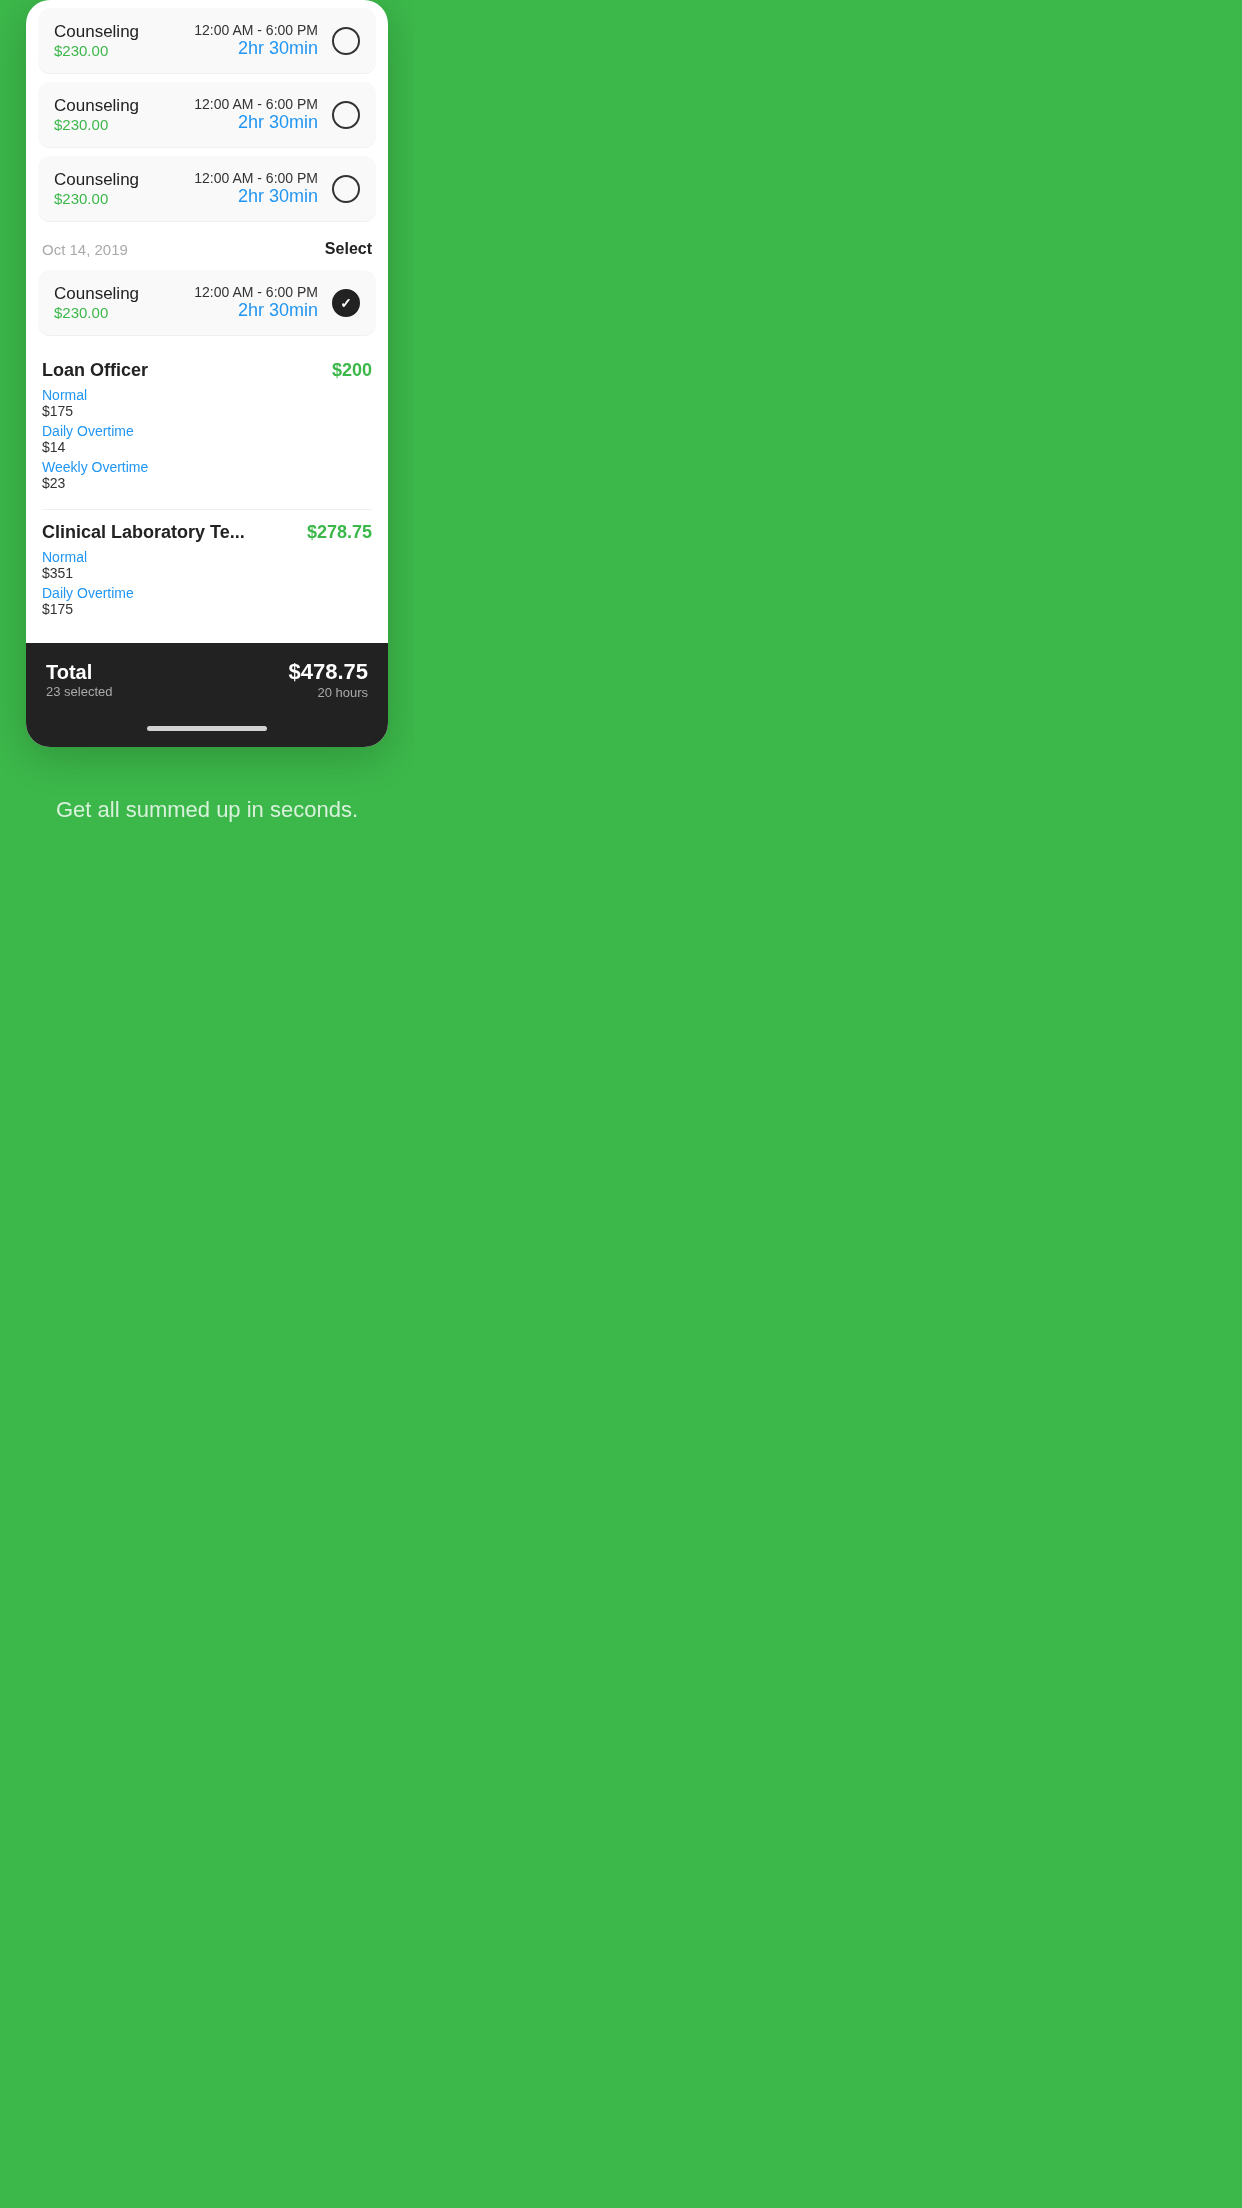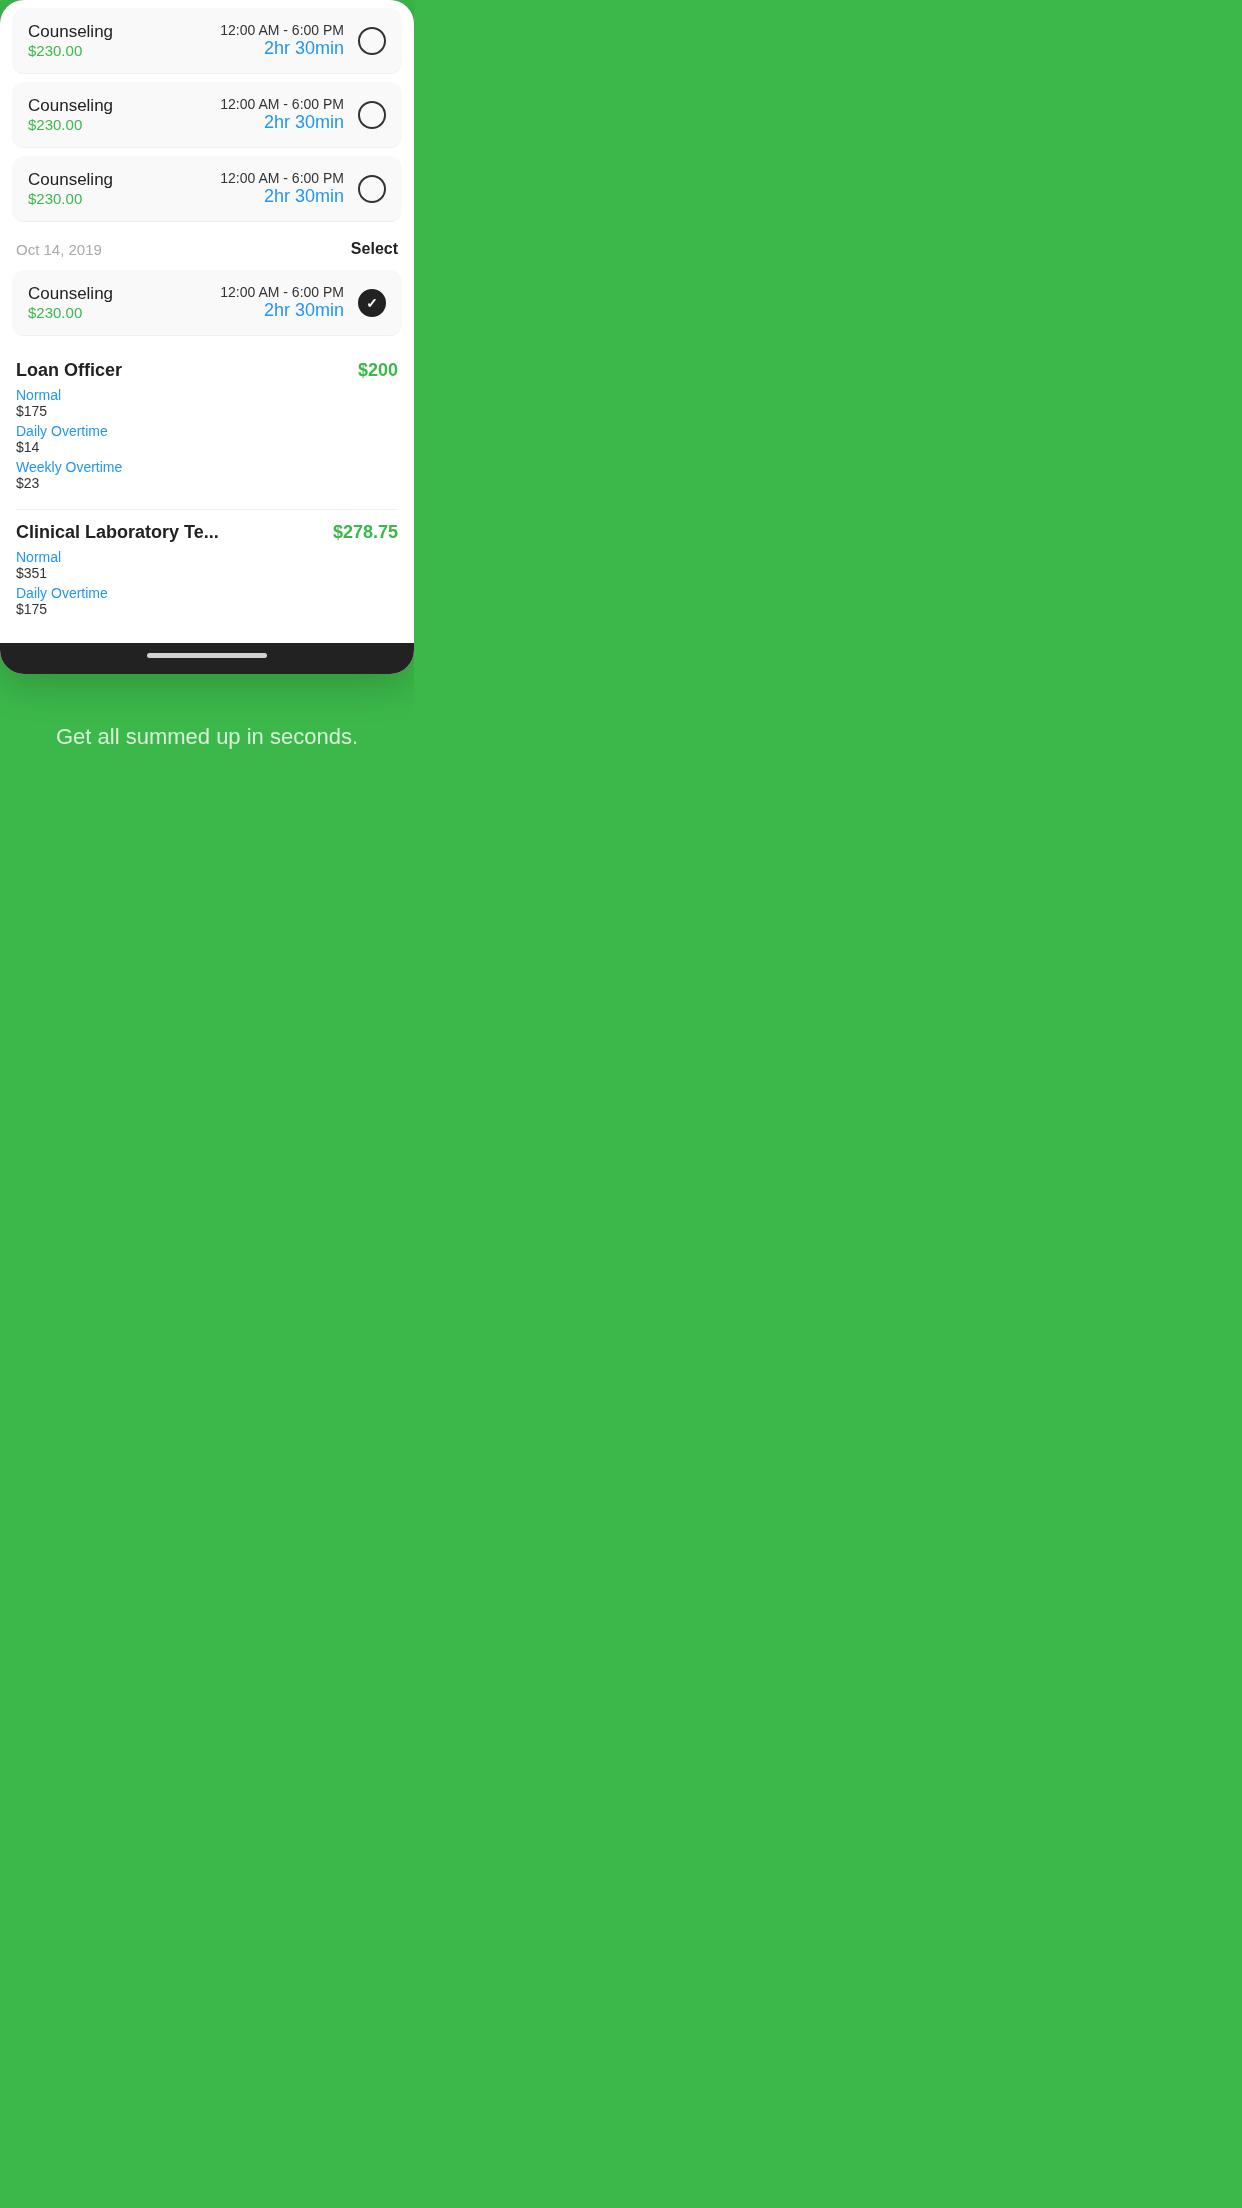--- a/index.html
+++ b/index.html
@@ -14,21 +14,21 @@
       min-height: 736px;
       background-color: #3cb84a;
       font-family: -apple-system, BlinkMacSystemFont, 'Helvetica Neue', Arial, sans-serif;
       display: flex;
       flex-direction: column;
       align-items: center;
       overflow-x: hidden;
     }
 
     .phone-card {
-      width: 414px;
+      width: 362px;
       background: #ffffff;
       border-radius: 24px;
       overflow: hidden;
       margin-top: 0;
       box-shadow: 0 10px 40px rgba(0,0,0,0.2);
     }
 
     .entry-list {
       padding: 0;
     }
@@ -329,20 +329,30 @@
           <span class="summary-detail-value">$351</span>
         </div>
         <div class="summary-detail-row">
           <span class="summary-detail-label">Daily Overtime</span>
           <span class="summary-detail-value">$175</span>
         </div>
       </div>
 
     </div>
 
+    <div class="bottom-bar">
+      <div class="bottom-bar-left">
+        <div class="total-label">Total</div>
+        <div class="selected-count">23 selected</div>
+      </div>
+      <div class="bottom-bar-right">
+        <div class="total-amount">$478.75</div>
+        <div class="total-hours">20 hours</div>
+      </div>
+    </div>
 
     <div class="home-indicator">
       <div class="home-bar"></div>
     </div>
 
   </div>
 </div>
 
 <div class="promo-section">
   <div class="promo-subtitle">Get all summed up in seconds.</div>

